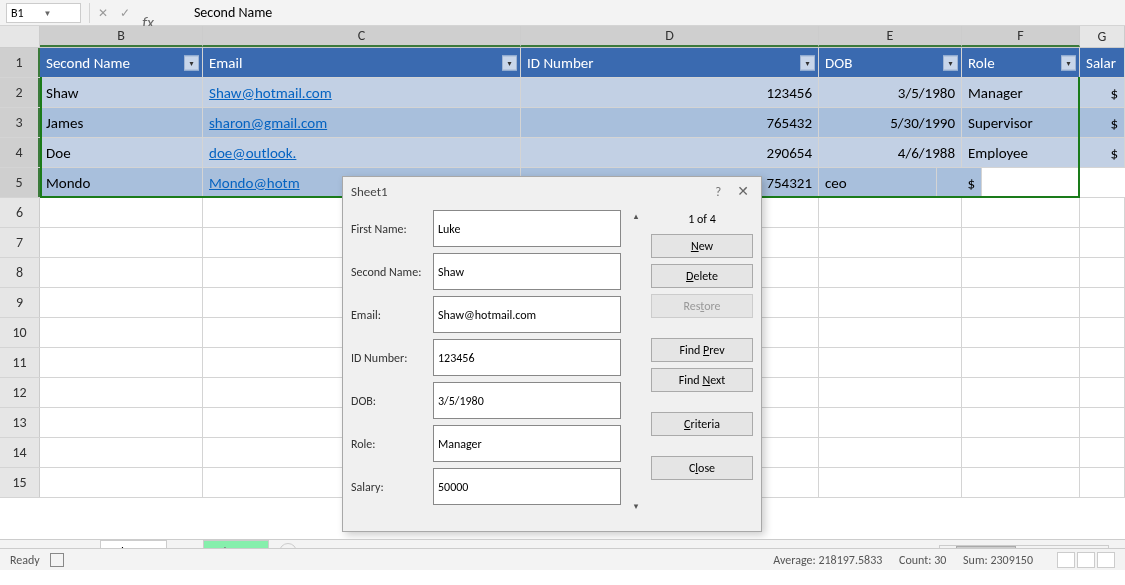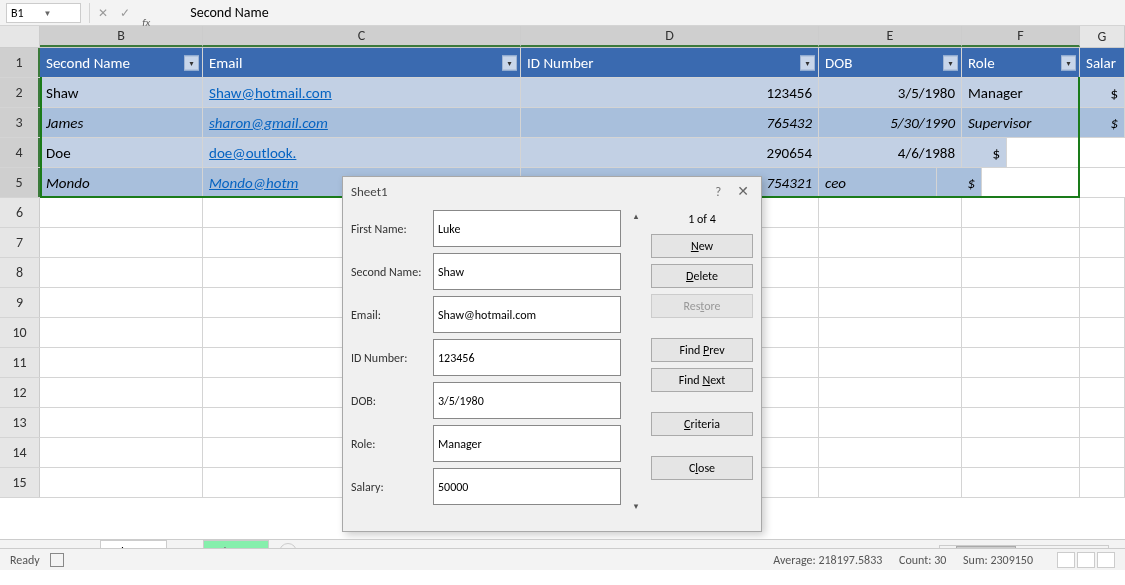--- a/index.html
+++ b/index.html
@@ -7,42 +7,42 @@
 
 
 .top-bar { height: 26px; display: flex; align-items: center; border-bottom: 1px solid #d4d4d4; background: #f3f3f3; }
 .name-box { width: 75px; height: 20px; margin-left: 6px; background: #fff; border: 1px solid #ccc; display: flex; align-items: center; padding: 0 4px; }
 .name-box span { flex: 1; font-size: 12px; }
 .name-box .arr { font-size: 8px; color: #666; }
 .divider { width: 1px; height: 20px; background: #d4d4d4; margin: 0 8px; }
 .fx-controls { display: flex; align-items: center; gap: 12px; }
 .fx-controls .x { color: #999; font-size: 12px; }
 .fx-controls .chk { color: #999; font-size: 12px; }
-.fx-controls .fx { font-style: italic; font-size: 11px; color: #666; margin-top: 20px; }
+.fx-controls .fx { font-style: italic; font-size: 16px; color: #666; margin-top: 20px; }
 .formula-text { margin-left: 40px; font-size: 14px; }
 
 
 .col-headers { display: flex; height: 22px; background: #e6e6e6; border-bottom: 1px solid #ccc; }
 .corner { width: 40px; border-right: 1px solid #ccc; background: #e6e6e6; }
 .col-h { text-align: center; border-right: 1px solid #ccc; font-size: 14px; color: #333; display: flex; align-items: center; justify-content: center; }
 .col-h.sel { background: #cfcfcf; border-bottom: 2px solid #3b7a3b; }
 
 
 .grid { position: relative; }
 .row { display: flex; height: 30px; border-bottom: 1px solid #d4d4d4; }
 .row-h { width: 40px; text-align: center; border-right: 1px solid #ccc; background: #e6e6e6; display: flex; align-items: center; justify-content: center; font-size: 14px; color: #333; }
 .row-h.sel { background: #cfcfcf; border-right: 2px solid #3b7a3b; }
 .cell { border-right: 1px solid #d4d4d4; padding: 0 6px; display: flex; align-items: center; font-size: 15px; overflow: hidden; white-space: nowrap; }
 
 
 .thdr .cell { background: #3a6ab0; color: #fff; font-weight: normal; position: relative; }
 .thdr .cell .filter { position: absolute; right: 3px; top: 50%; transform: translateY(-50%); width: 15px; height: 15px; background: #c8d6ea; border: 1px solid #a0b5d4; display: flex; align-items: center; justify-content: center; font-size: 8px; color: #333; }
 .sel-outline { position: absolute; border: 2px solid #1a7b1a; pointer-events: none; }
 .trow .cell { background: #c2d0e4; }
-.trow.alt .cell { background: #a8bfdc; font-style: italic; }
+.trow.alt .cell { background: #a8bfdc; }
 .email { color: #0563c1; text-decoration: underline; }
 .num { justify-content: flex-end; }
 
 
 .wB { width: 163px; }
 .wC { width: 318px; }
 .wD { width: 298px; }
 .wE { width: 143px; }
 .wF { width: 118px; }
 .wG { width: 45px; }
@@ -166,20 +166,21 @@
     <div class="cell wG num">$</div>
   </div>
   <div class="row trow">
     <div class="row-h sel">4</div>
     <div class="cell wB">Doe</div>
     <div class="cell wC">
         <span class="email">doe@outlook.</span>
       </div>
     <div class="cell wD num">290654</div>
     <div class="cell wE num">4/6/1988</div>
+    <div class="cell wF">Employee</div>
     <div class="cell wG num">$</div>
   </div>
   <div class="row trow alt">
     <div class="row-h sel">5</div>
     <div class="cell wB">Mondo</div>
     <div class="cell wC">
         <span class="email">Mondo@hotm</span>
       </div>
     <div class="cell wD num">754321</div>
     <div class="cell wF">ceo</div>

